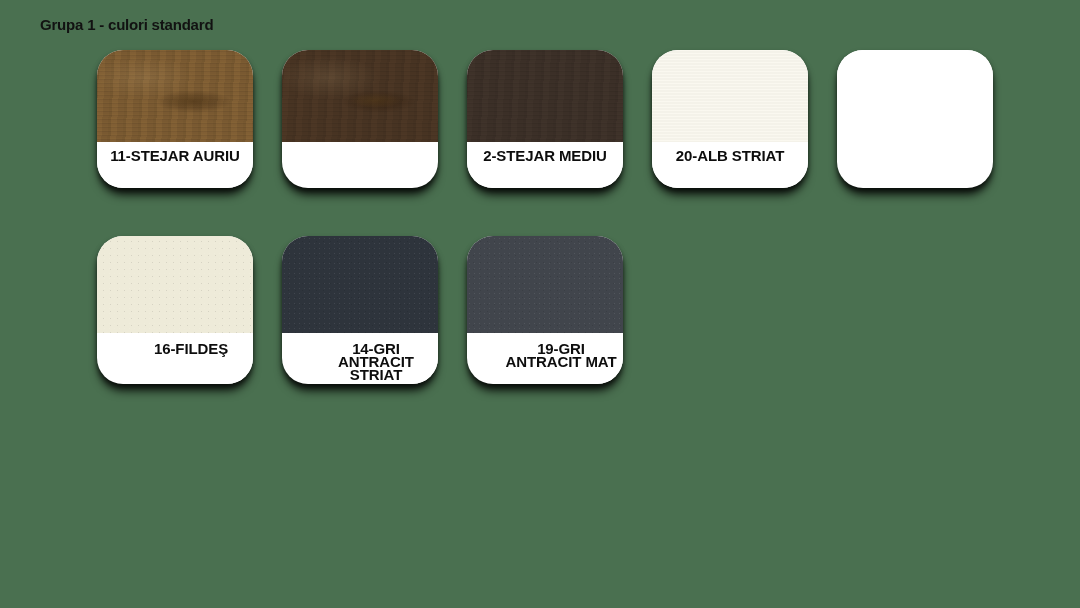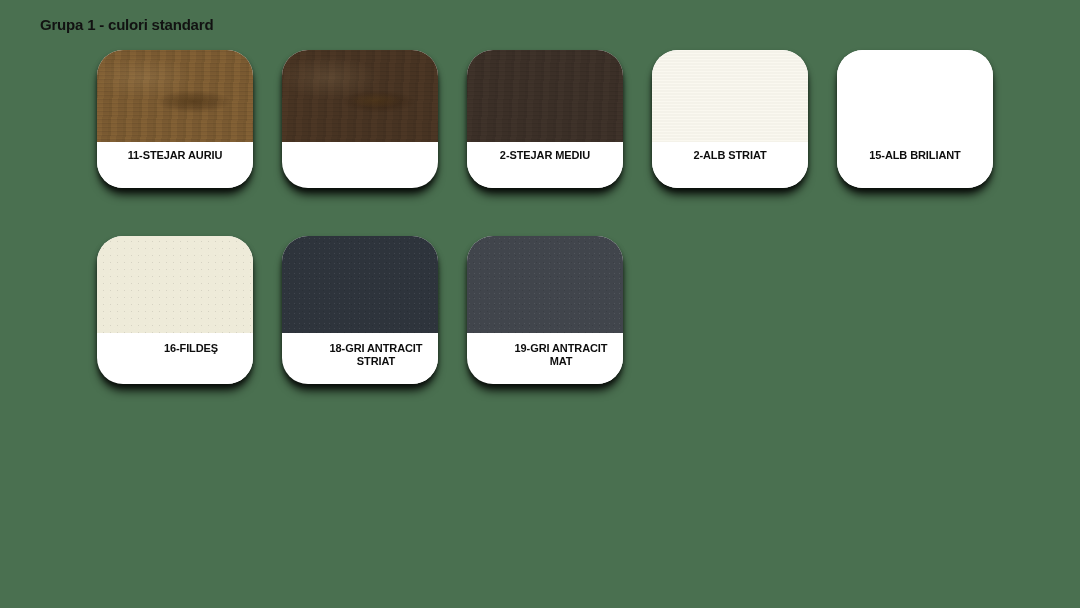--- a/index.html
+++ b/index.html
@@ -118,21 +118,21 @@
       linear-gradient(165deg,
         rgba(255,255,255,0.30) 0%,
         rgba(255,255,255,0.05) 38%,
         rgba(0,0,0,0.00) 60%);
   }
 
   .swatch-label {
     flex: 1 1 auto;
     background: #ffffff;
     color: #0d0d0d;
-    font-size: 11px;
+    font-size: 15px;
     font-weight: bold;
     line-height: 13px;
     letter-spacing: -0.1px;
     text-align: center;
     padding: 0 6px 4px;
     display: flex;
     align-items: flex-start;
     justify-content: center;
     padding-top: 7px;
     box-sizing: border-box;
@@ -167,46 +167,45 @@
       <div class="swatch-color" style="background-color: rgb(59, 47, 39);">
         <div class="grain wood"></div>
       </div>
       <div class="swatch-label">2-STEJAR MEDIU</div>
     </div>
 
     <div class="swatch-card">
       <div class="swatch-color" style="background-color: rgb(250, 248, 239);">
         <div class="grain fine"></div>
       </div>
-      <div class="swatch-label">2-ALB STRIAT</div>
+      <div class="swatch-label">20-ALB STRIAT</div>
     </div>
 
     <div class="swatch-card">
       <div class="swatch-color" style="background-color: rgb(255, 255, 255);">
         <div class="grain gloss"></div>
       </div>
-      <div class="swatch-label">15-ALB BRILIANT</div>
     </div>
 
   </div>
 
   <div class="swatch-row row-2">
 
     <div class="swatch-card">
       <div class="swatch-color" style="background-color: rgb(238, 235, 217);">
         <div class="grain speckle"></div>
       </div>
       <div class="swatch-label">16-FILDEŞ</div>
     </div>
 
     <div class="swatch-card">
       <div class="swatch-color" style="background-color: rgb(46, 52, 60);">
         <div class="grain speckle"></div>
       </div>
-      <div class="swatch-label">18-GRI ANTRACIT STRIAT</div>
+      <div class="swatch-label">14-GRI ANTRACIT STRIAT</div>
     </div>
 
     <div class="swatch-card">
       <div class="swatch-color" style="background-color: rgb(65, 69, 76);">
         <div class="grain speckle"></div>
       </div>
       <div class="swatch-label">19-GRI ANTRACIT MAT</div>
     </div>
 
 

